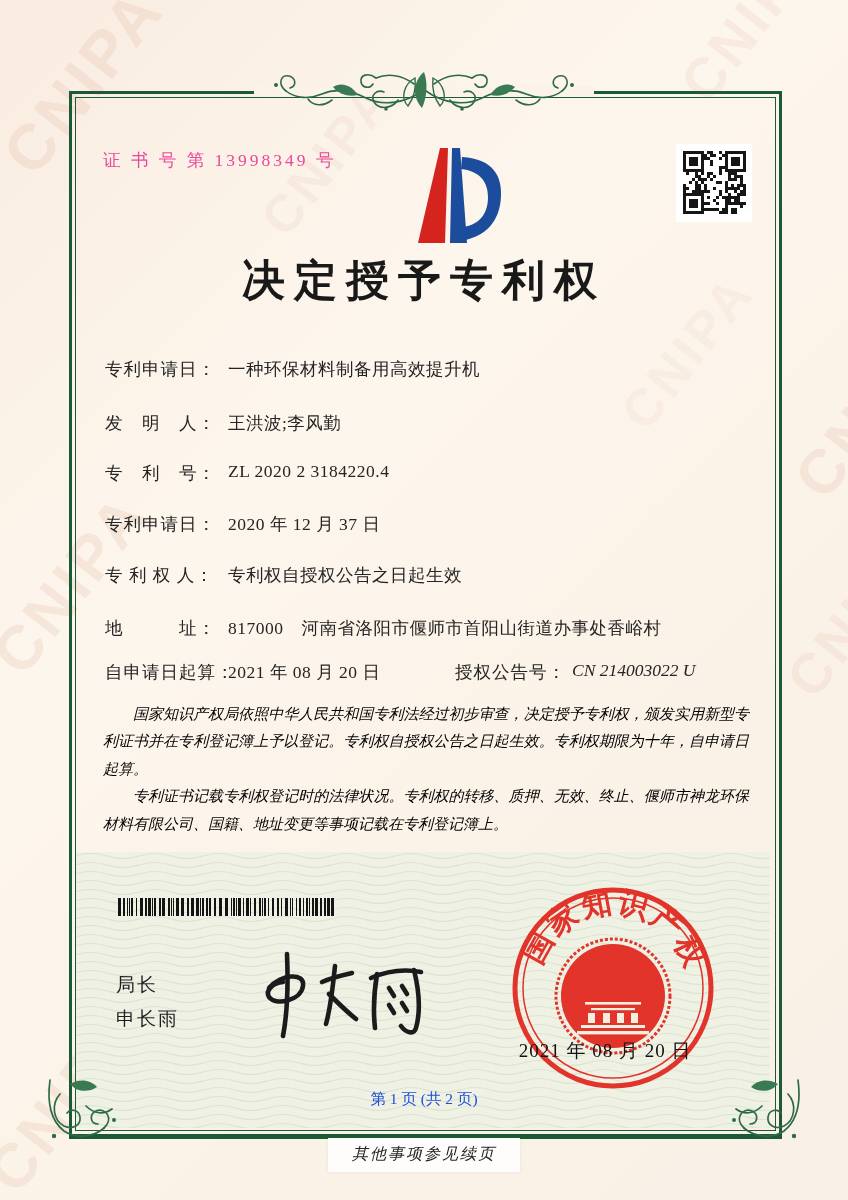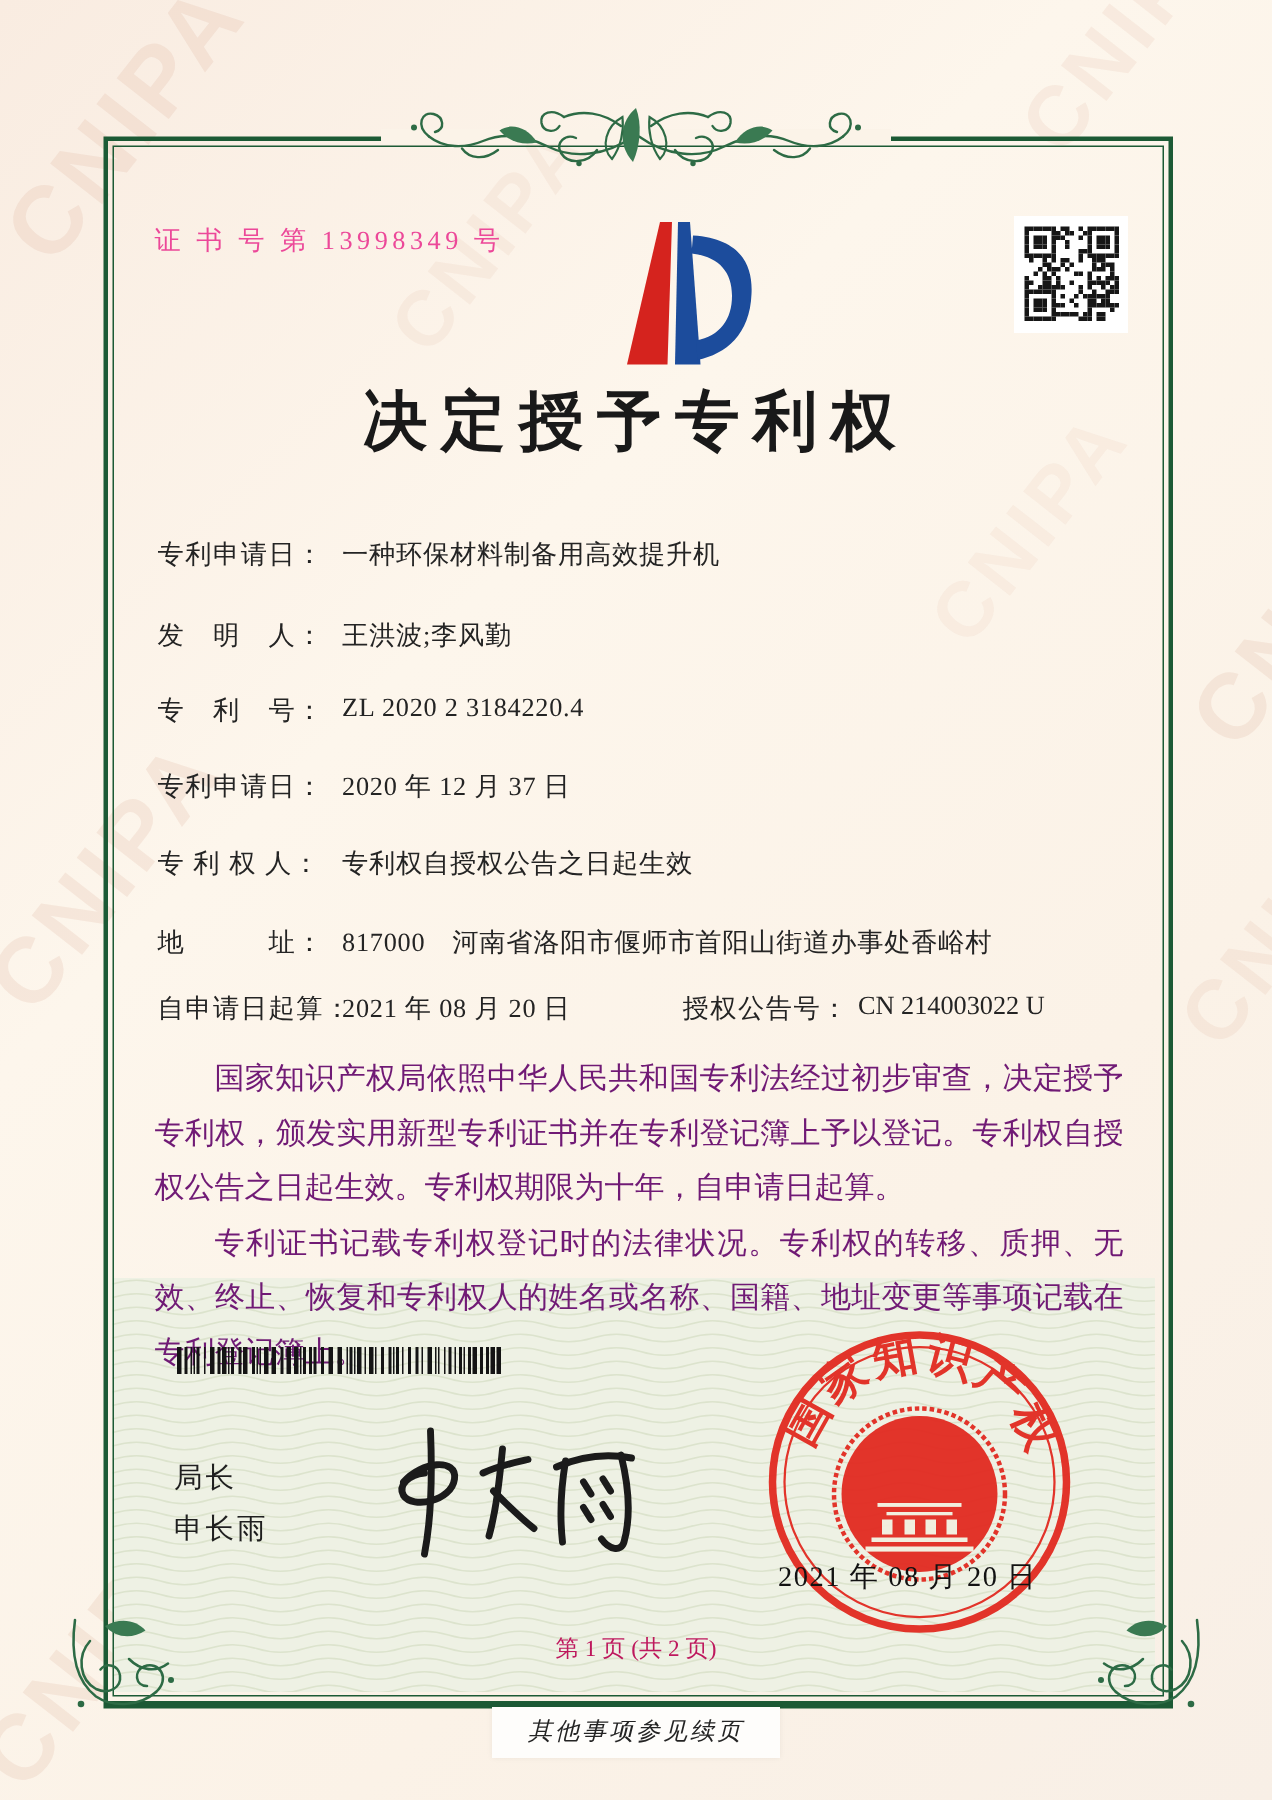--- a/index.html
+++ b/index.html
@@ -27,37 +27,37 @@
       grid-template-columns:repeat(21,3px);grid-template-rows:repeat(21,3px);background:#fff;}
   .qr div{width:3px;height:3px;}
   .qr .on{background:#161616;}
   .title{position:absolute;left:0;top:252px;width:848px;text-align:center;
          font-size:43px;font-weight:bold;letter-spacing:9px;color:#191919;}
   
   .fieldrow{position:absolute;font-size:17.5px;white-space:nowrap;color:#242424;}
   .fieldrow .lab{position:absolute;left:105px;top:0;letter-spacing:1px;}
   .fieldrow .val{position:absolute;left:228px;top:0;letter-spacing:0.5px;}
   .fieldrow .lab2{position:absolute;left:455px;top:0;letter-spacing:1px;}
-  .fieldrow .val2{position:absolute;left:572px;top:0;}
-  
-  .bodytext{position:absolute;left:103px;top:701px;width:646px;font-size:20px;
-            line-height:1.83;color:#701a75;text-align:justify;}
+  .fieldrow .val2{position:absolute;left:572px;top:0;font-style:italic;}
+  
+  .bodytext{position:absolute;left:103px;top:701px;width:646px;font-size:15px;
+            line-height:1.83;font-style:italic;color:#000000;text-align:justify;}
   .bodytext p{margin:0;text-indent:2em;}
   
   .barcode{position:absolute;left:118px;top:898px;width:218px;height:18px;display:flex;align-items:stretch;}
   .barcode div{height:100%;}
   
   .sig-label{position:absolute;left:116px;font-size:19px;letter-spacing:2px;color:#1f1f1f;}
   .signature{position:absolute;left:243px;top:948px;}
   
   .seal{position:absolute;left:509px;top:884px;}
   .seal-date{position:absolute;left:505px;top:1038px;width:200px;text-align:center;
              font-size:19px;letter-spacing:1px;color:#121212;}
   
-  .pageno{position:absolute;left:0;top:1089px;width:848px;text-align:center;font-size:15.5px;color:#be185d;}
+  .pageno{position:absolute;left:0;top:1089px;width:848px;text-align:center;font-size:15.5px;color:#1d4ed8;}
   .note-box{position:absolute;left:328px;top:1138px;width:192px;height:34px;background:#fefdfb;
             box-shadow:0 0 4px rgba(0,0,0,0.06);}
   .note{position:absolute;left:0;top:1144px;width:848px;text-align:center;font-size:16px;
         font-style:italic;letter-spacing:2px;color:#242424;}
   .ornament{position:absolute;}
 </style>
 </head>
 <body>
 
 <span class="wm" style="left:-24px;top:44px;font-size:64px;">CNIPA</span>
@@ -641,21 +641,21 @@
 </div>
 <div class="fieldrow" style="top:660px;">
   <span class="lab">自申请日起算：</span>
   <span class="val">2021 年 08 月 20 日</span>
   <span class="lab2">授权公告号：</span>
   <span class="val2">CN 214003022 U</span>
 </div>
 
 <div class="bodytext">
   <p>国家知识产权局依照中华人民共和国专利法经过初步审查，决定授予专利权，颁发实用新型专利证书并在专利登记簿上予以登记。专利权自授权公告之日起生效。专利权期限为十年，自申请日起算。</p>
-  <p>专利证书记载专利权登记时的法律状况。专利权的转移、质押、无效、终止、恢复和专利权人的姓名或名称、国籍、地址变更等事项记载在专利登记簿上。</p>
+  <p>专利证书记载专利权登记时的法律状况。专利权的转移、质押、无效、终止、偃师市神龙环保材料有限公司、国籍、地址变更等事项记载在专利登记簿上。</p>
 </div>
 
 <div class="barcode" id="barcode">
     <div style="width: 3px; background: rgb(20, 20, 20); margin-right: 2px;"></div>
     <div style="width: 2px; background: rgb(20, 20, 20); margin-right: 2px;"></div>
     <div style="width: 1px; background: rgb(20, 20, 20); margin-right: 1px;"></div>
     <div style="width: 1px; background: rgb(20, 20, 20); margin-right: 1px;"></div>
     <div style="width: 2px; background: rgb(20, 20, 20); margin-right: 3px;"></div>
     <div style="width: 1px; background: rgb(20, 20, 20); margin-right: 3px;"></div>
     <div style="width: 3px; background: rgb(20, 20, 20); margin-right: 2px;"></div>

